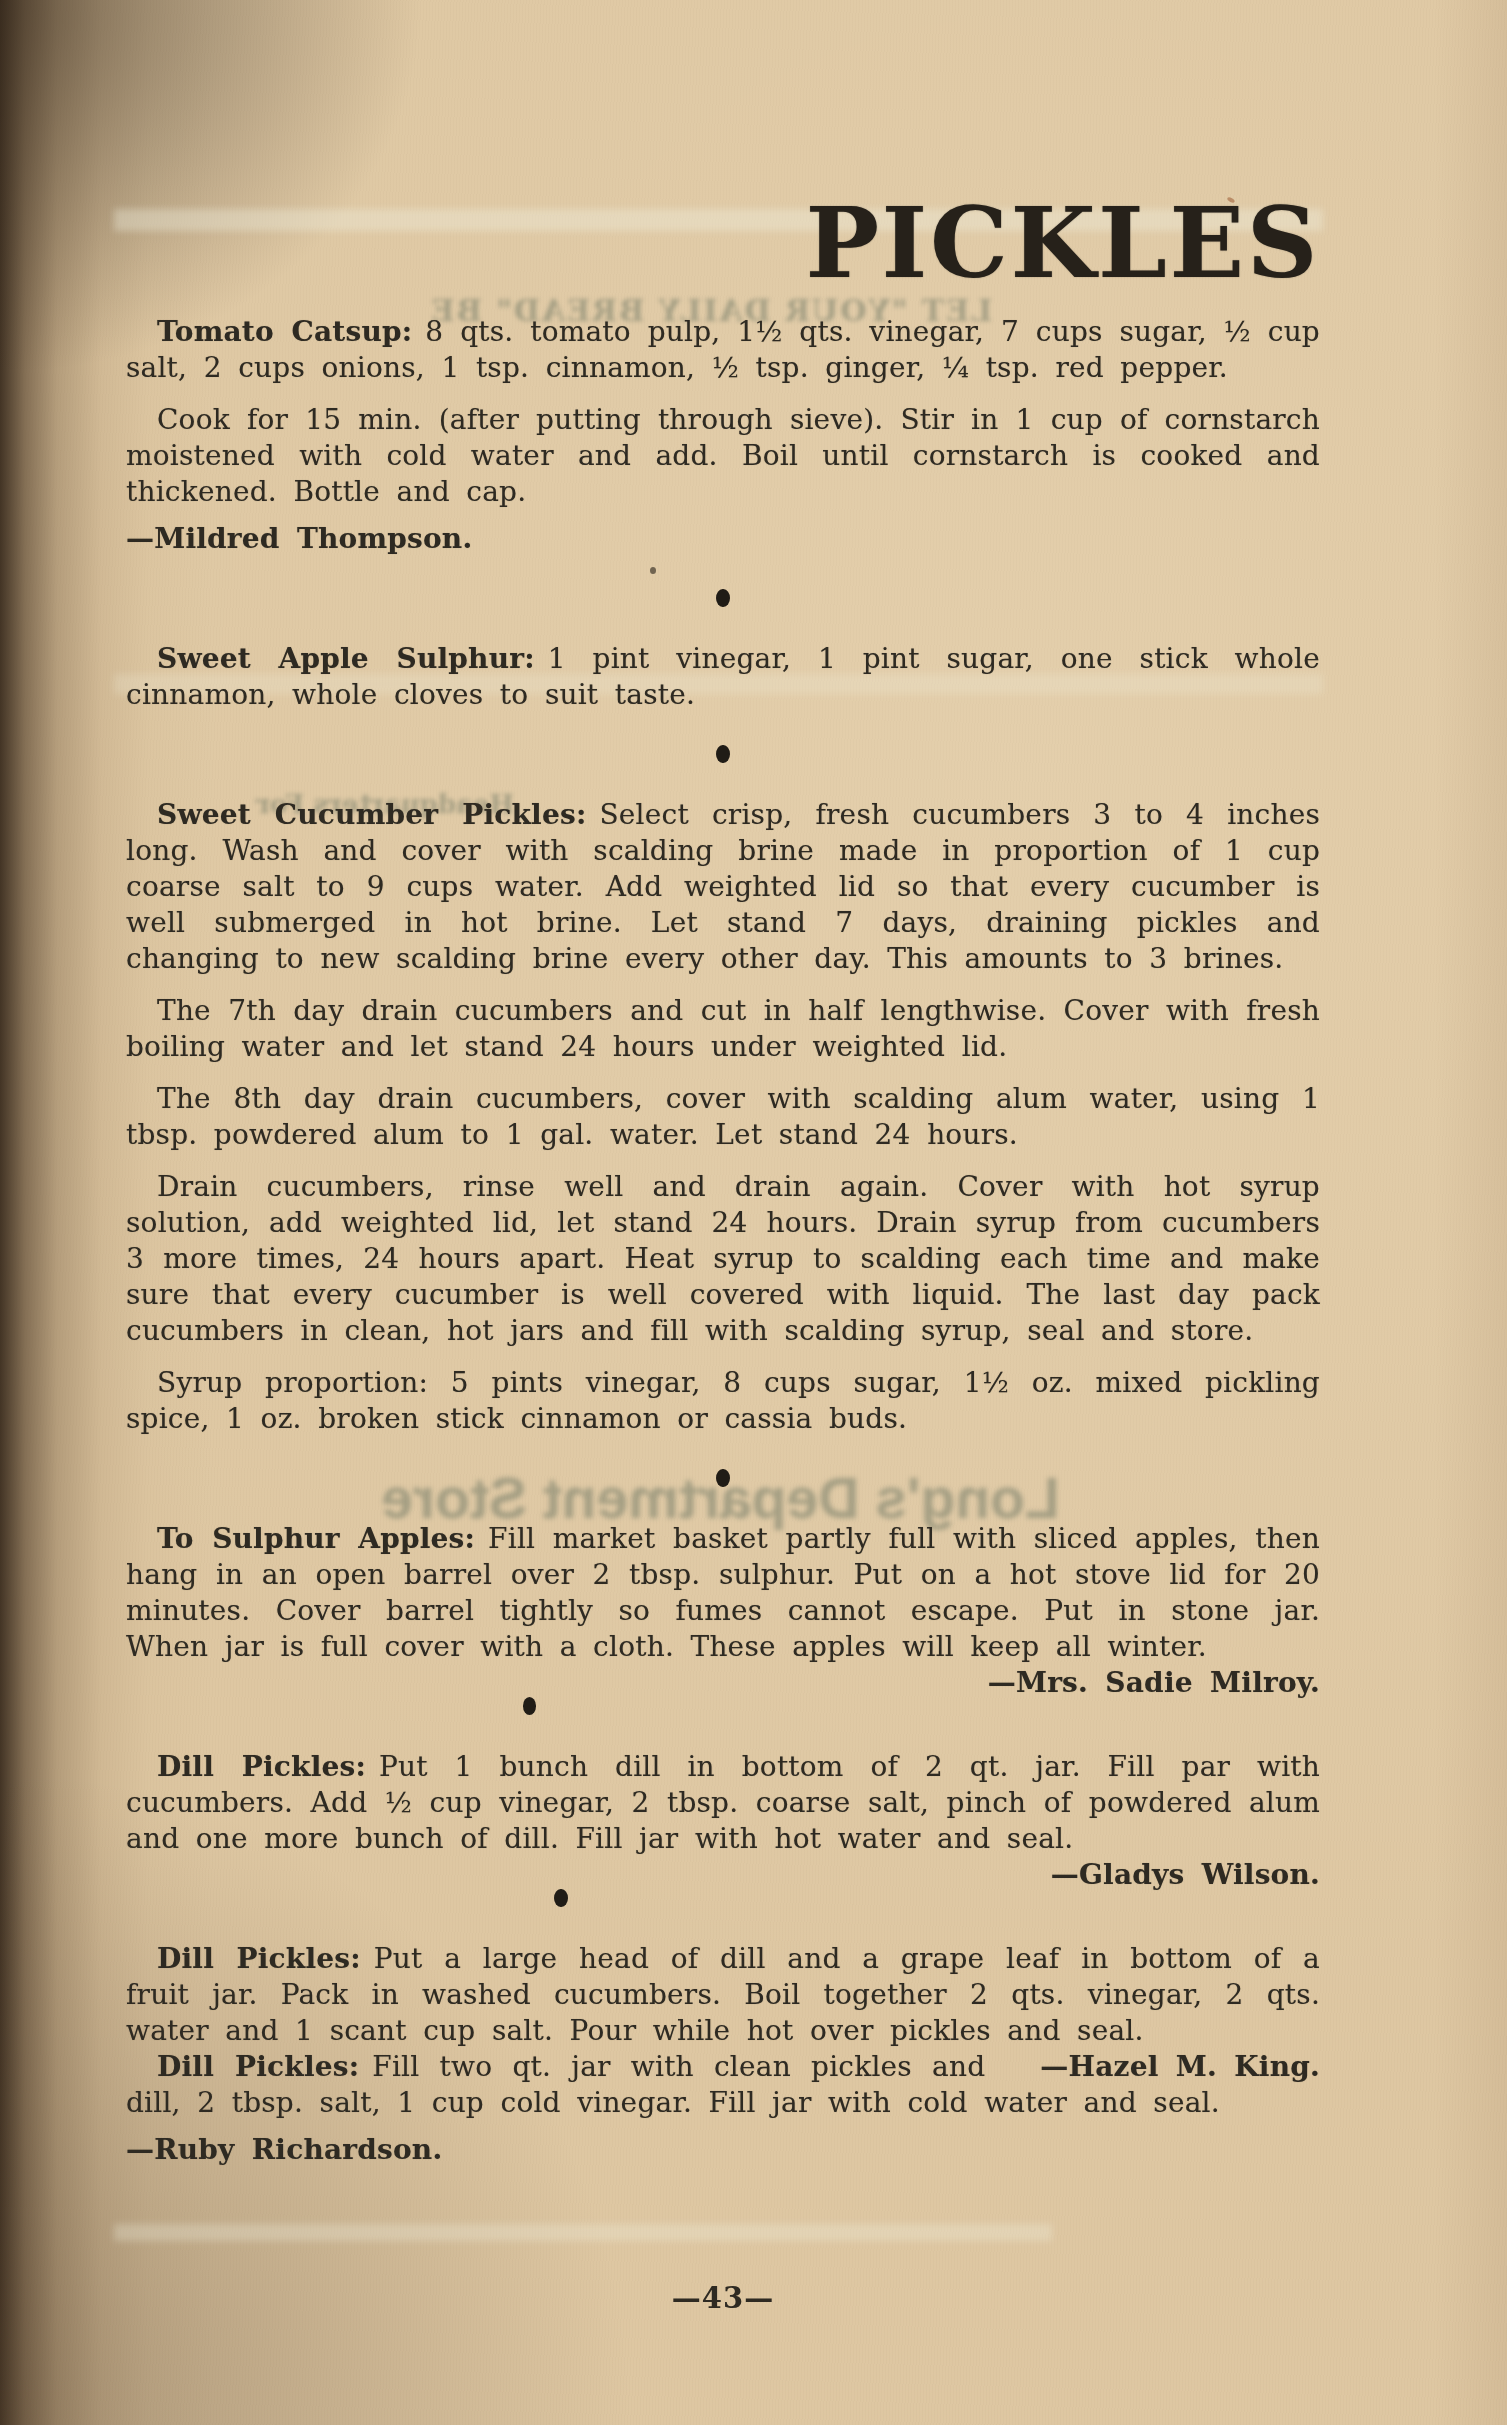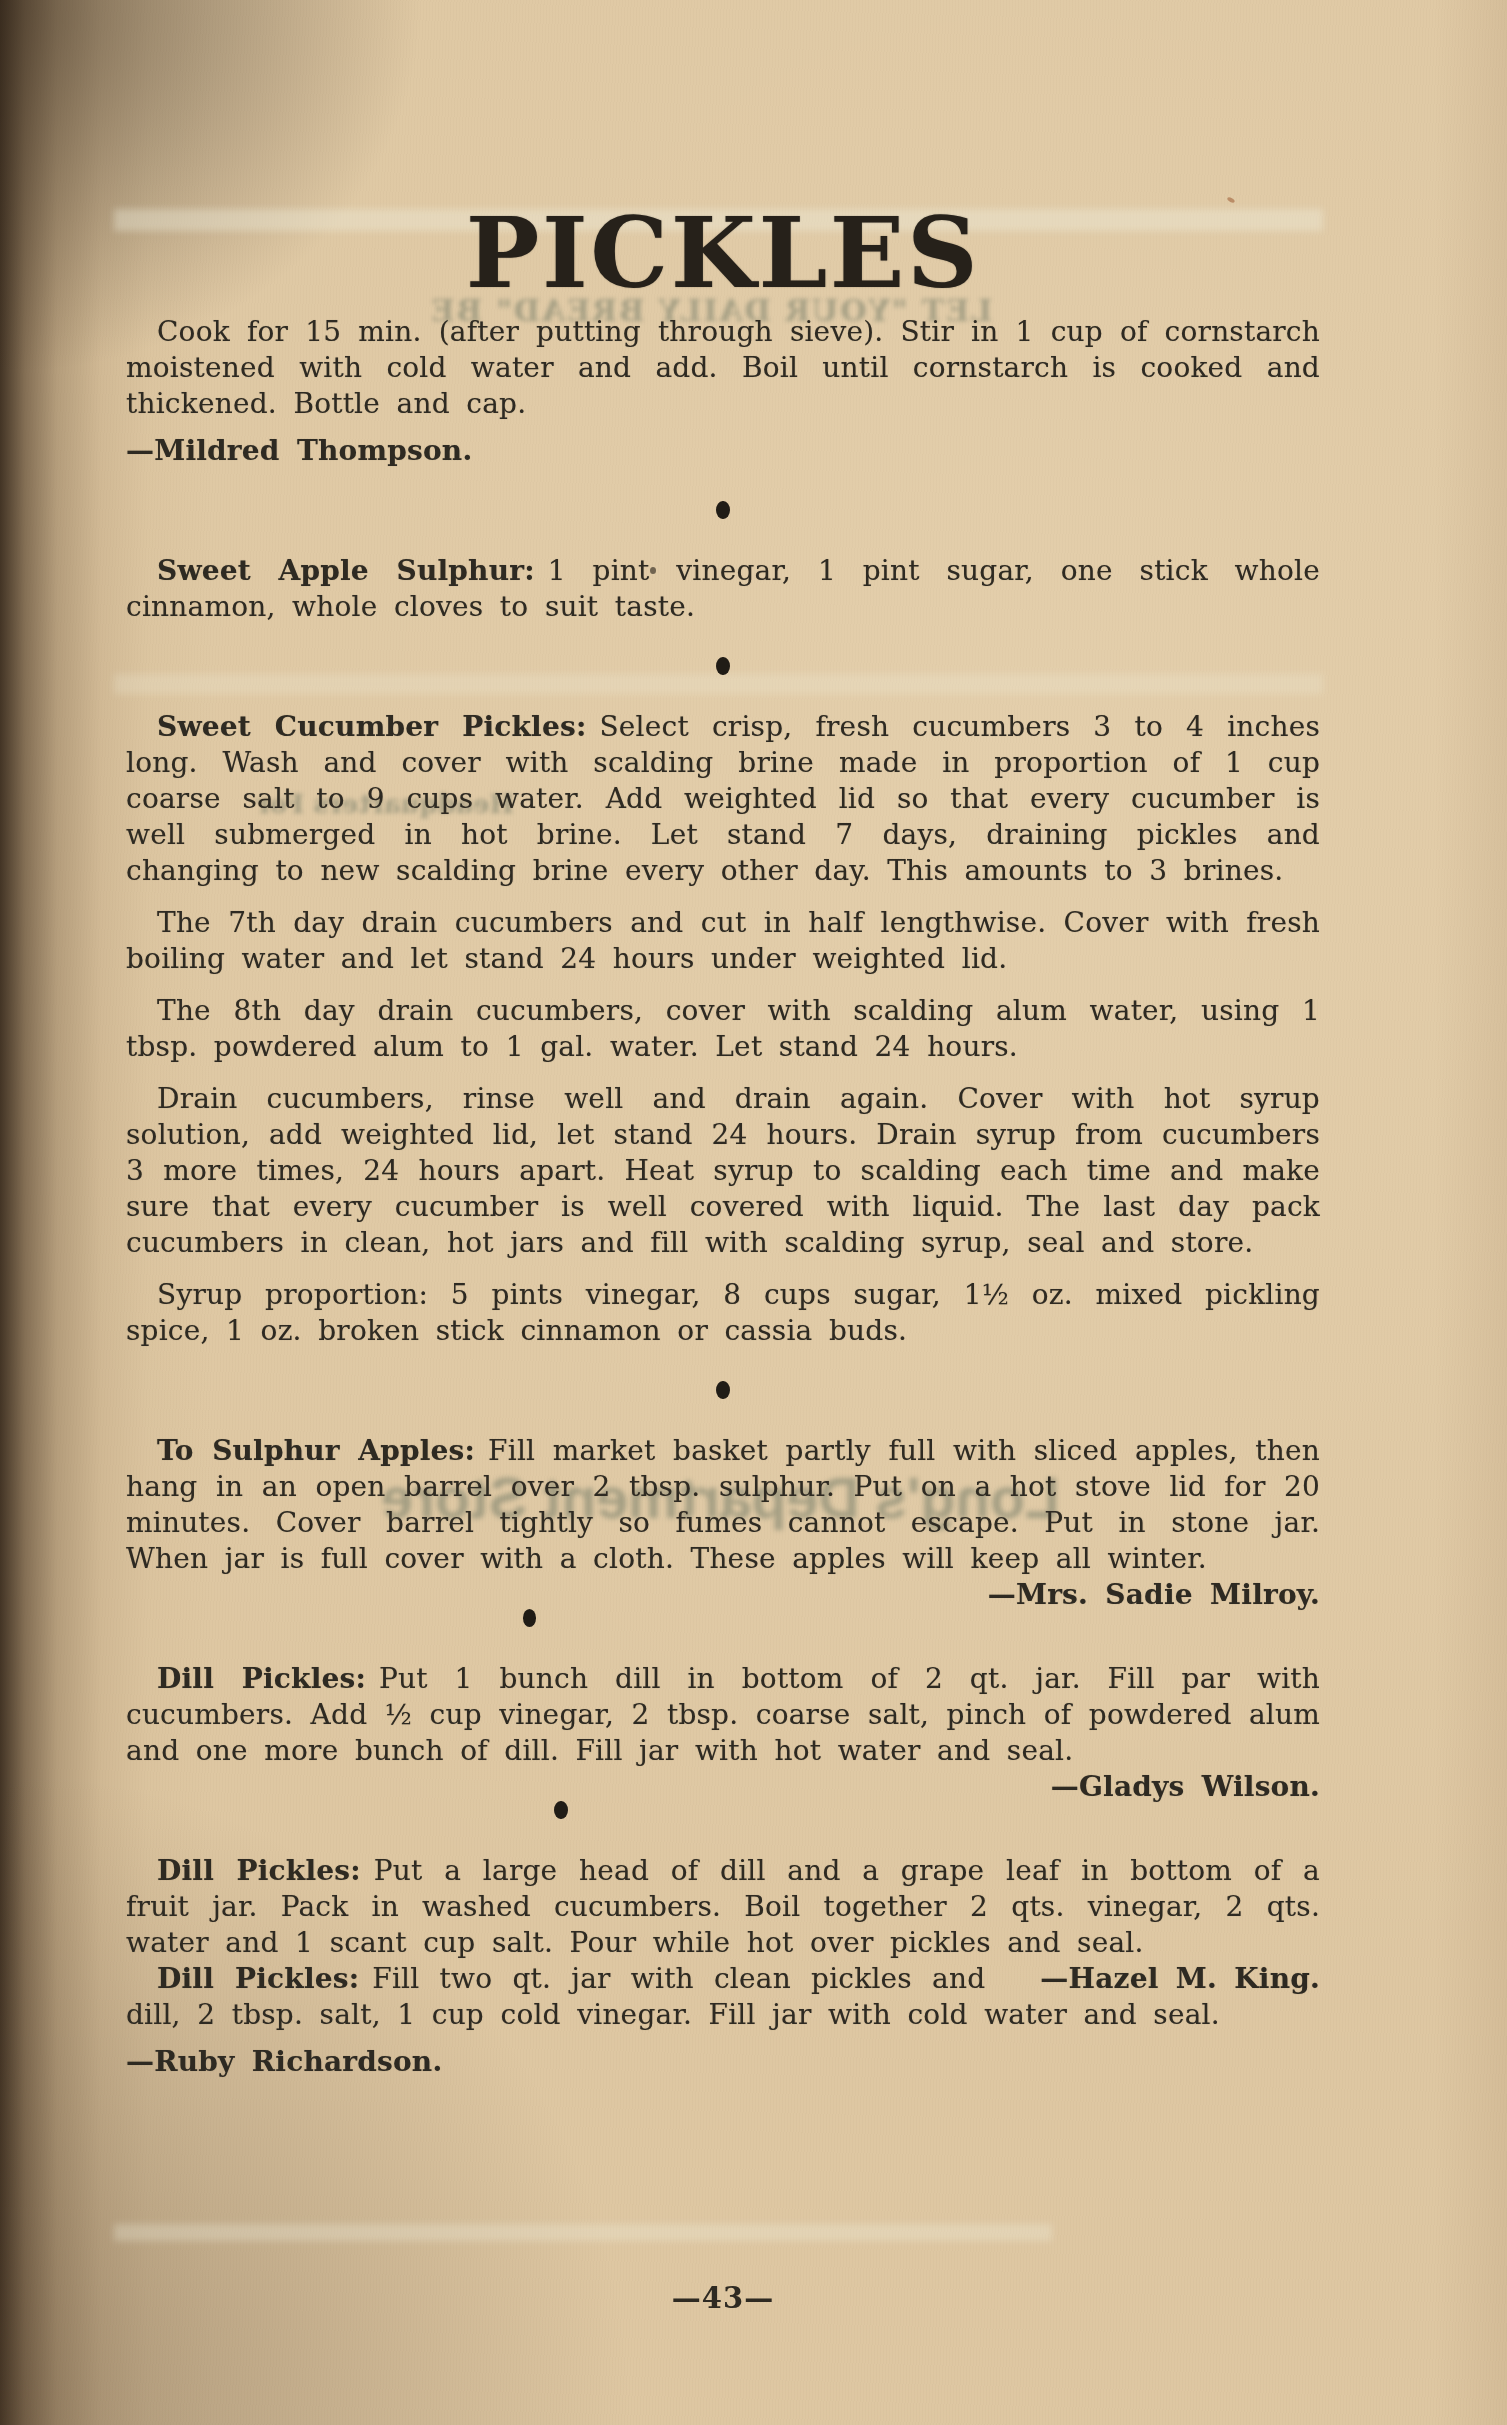--- a/index.html
+++ b/index.html
@@ -13,22 +13,22 @@
     background-color:#dec7a2;
     background-image:
       radial-gradient(40% 22% at 0% 0%, rgba(50,38,26,0.55), rgba(50,38,26,0) 70%),
       radial-gradient(70% 45% at 0% 100%, rgba(74,56,38,0.34), rgba(74,56,38,0) 60%),
       linear-gradient(90deg, rgba(58,44,30,0.95) 0px, rgba(94,74,52,0.70) 25px, rgba(123,99,70,0.42) 57px, rgba(160,133,98,0.22) 101px, rgba(190,165,126,0.10) 148px, rgba(0,0,0,0) 212px),
       linear-gradient(270deg, rgba(150,120,88,0.14) 0px, rgba(0,0,0,0) 74px),
       radial-gradient(120% 90% at 68% 32%, rgba(255,243,216,0.18), rgba(255,243,216,0) 60%),
       repeating-linear-gradient(93deg, rgba(120,95,65,0.03) 0 1px, rgba(0,0,0,0) 1px 3px);
   }
   .title{
-    position:absolute;top:203px;left:126px;width:1194px;margin:0;
-    text-align:center;font-size:98px;line-height:1.02;font-weight:bold;
+    position:absolute;top:193px;left:126px;width:1194px;margin:0;
+    text-align:right;font-size:98px;line-height:1.02;font-weight:bold;
     letter-spacing:2.5px;color:#26211a;
     text-shadow:0 0 1.5px rgba(38,33,26,.38);
   }
   .content{
     position:absolute;top:314px;left:126px;width:1194px;
     font-size:28px;line-height:36px;color:#2e2a22;
     text-align:justify;word-spacing:7.4px;letter-spacing:0.2px;
     text-shadow:0 0 1px rgba(46,42,34,.30);
   }
   .para{margin:0;text-indent:31px;}
@@ -72,20 +72,21 @@
   <div class="ghost ghost-hq">Headquarters For</div>
   <div class="ghost ghost-store">Long's Department Store</div>
 
   <div class="speck speck1"></div>
   <div class="speck speck2"></div>
 
   <h1 class="title">PICKLES</h1>
 
   <main class="content" id="recipes">
       <section class="recipe">
+        <p class="para"><span class="lead">Tomato Catsup:</span><span>8 qts. tomato pulp, 1½ qts. vinegar, 7 cups sugar, ½ cup salt, 2 cups onions, 1 tsp. cinnamon, ½ tsp. ginger, ¼ tsp. red pepper.</span></p>
         <p class="para"><span>Cook for 15 min. (after putting through sieve). Stir in 1 cup of cornstarch moistened with cold water and add. Boil until cornstarch is cooked and thickened. Bottle and cap.</span></p>
         <div class="sig-line">—Mildred Thompson.</div>
       </section>
       <div class="separator"><span class="dot"></span></div>
       <section class="recipe">
         <p class="para"><span class="lead">Sweet Apple Sulphur:</span><span>1 pint vinegar, 1 pint sugar, one stick whole cinnamon, whole cloves to suit taste.</span></p>
       </section>
       <div class="separator"><span class="dot"></span></div>
       <section class="recipe">
         <p class="para"><span class="lead">Sweet Cucumber Pickles:</span><span>Select crisp, fresh cucumbers 3 to 4 inches long. Wash and cover with scalding brine made in proportion of 1 cup coarse salt to 9 cups water. Add weighted lid so that every cucumber is well submerged in hot brine. Let stand 7 days, draining pickles and changing to new scalding brine every other day. This amounts to 3 brines.</span></p>

